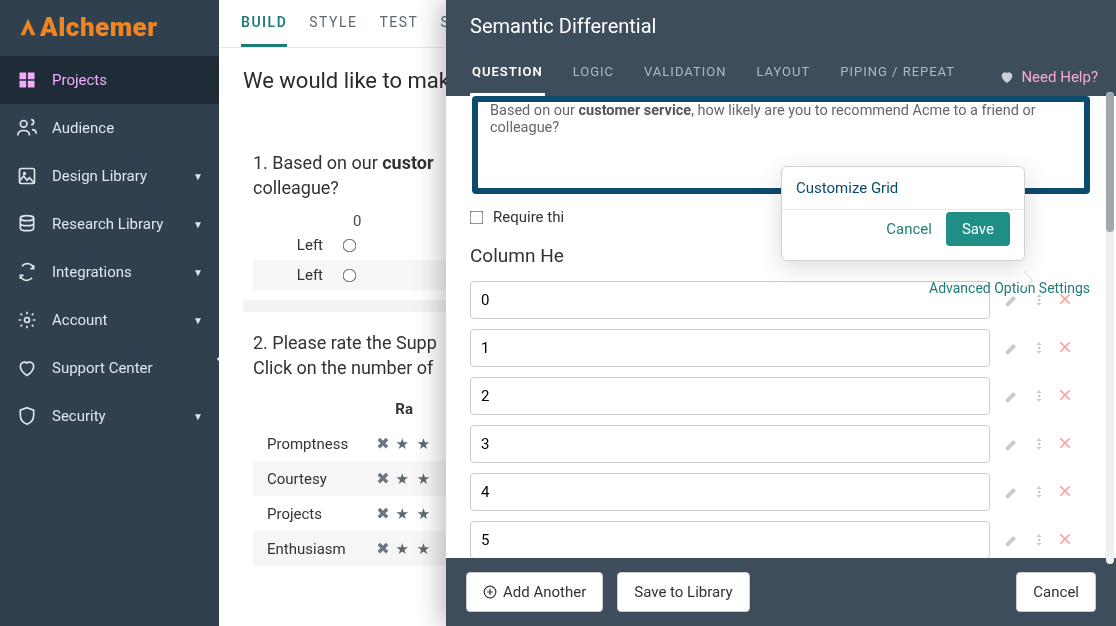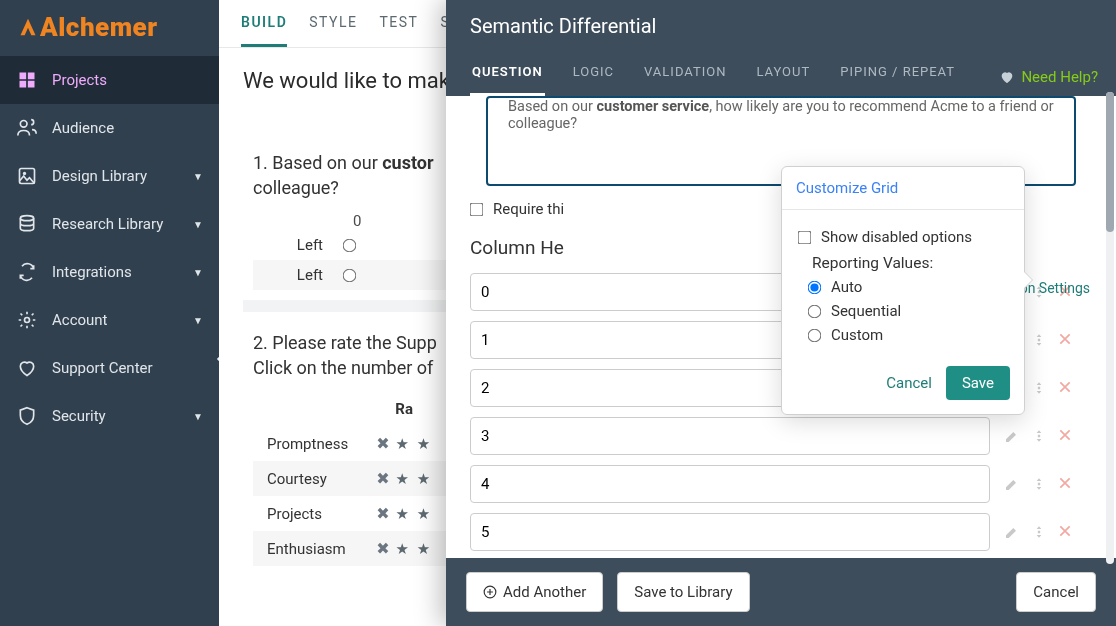--- a/index.html
+++ b/index.html
@@ -35,42 +35,42 @@
   .ratingtable { border-collapse:collapse; }
   .ratingtable tr.alt { background:#f6f6f6; }
 
   
   .panel { position:absolute; right:0; top:0; bottom:0; width:670px; background:#fff; box-shadow:-6px 0 24px rgba(0,0,0,0.25); display:flex; flex-direction:column; }
   .panel-header { background:#3e4d5c; color:#fff; padding:14px 24px 0; flex-shrink:0;}
   .panel-title { font-size:20px; font-weight:400; margin-bottom:16px; }
   .panel-tabs { display:flex; gap:26px; font-size:13px; letter-spacing:1px; color:#aeb9c2; }
   .panel-tab { padding:10px 2px 14px; cursor:pointer;text-align:center; }
   .panel-tab.active { color:#fff; border-bottom:3px solid #fff; font-weight:600; }
-  .need-help { position:absolute; right:18px; top:68px; color:#84cc16; font-size:15px; display:flex; align-items:center; gap:6px; }
+  .need-help { position:absolute; right:18px; top:68px; color:#f9a8d4; font-size:15px; display:flex; align-items:center; gap:6px; }
   .panel-body { flex:1; overflow:auto; padding:0 24px 16px; position:relative; }
-  .question-preview { border:2px solid #0c4a6e; border-radius:4px; padding:0 20px 52px; margin:0px 16px 14px; font-size:14.5px; color:#666; }
+  .question-preview { border:6px solid #0c4a6e; border-radius:4px; padding:0 12px 52px; margin:0px 2px 14px; font-size:14.5px; color:#666; }
   .question-preview span.line { display:block; text-align:left;}
   .question-preview em { font-style:normal; font-weight:700; color:#555;}
   .req-row { display:flex; align-items:center; gap:10px; margin:6px 0 18px; font-size:15px; color:#333; }
   .section-h { font-size:19px; font-weight:400; margin:8px 0 14px; color:#333; }
   .adv-link { position:absolute; right:26px; top:184px; color:#1f7d78; font-size:14px; }
   .col-input { width:520px; height:38px; border:1px solid #ccc; border-radius:4px; padding:0 10px; font-size:15px; margin:0 0 10px; display:block; }
   .input-row { display:flex; align-items:center; gap:14px; margin-bottom:10px; }
   .row-icons { color:#c9c9c9; display:flex; gap:12px; font-size:16px; }
   .row-icons .del { color:#f2a9a1; }
   .footer { flex-shrink:0; background:#3e4d5c; padding:14px 20px; display:flex; align-items:center; gap:14px; }
   .btn { border-radius:4px; font-size:15px; padding:10px 16px; border:none; cursor:pointer; display:inline-flex; align-items:center; gap:6px; }
   .btn-white { background:#fff; color:#333; border:1px solid #ccc;text-align:center; }
   .btn-teal { background:#1f8f86; color:#fff; }
   .footer .spacer { flex:1; }
 
   
   .popover { position:absolute; left:335px; top:0px; width:244px; background:#fff; border:1px solid #d0d0d0; border-radius:6px; box-shadow:0 6px 24px rgba(0,0,0,0.15); z-index:40; }
   .popover:after { content:""; position:absolute; right:-8px; top:104px; width:0;height:0;border-top:9px solid transparent;border-bottom:9px solid transparent;border-left:9px solid #fff; filter:drop-shadow(1px 0 0 #d0d0d0); }
-  .pop-h { padding:12px 14px; border-bottom:1px solid #e6e6e6; font-size:15px; color:#3b82f6; }
+  .pop-h { padding:12px 14px; border-bottom:1px solid #e6e6e6; font-size:15px; color:#0c4a6e; }
   .pop-b { padding:12px 16px 14px; font-size:15px; }
   .pop-row { display:flex; align-items:center; gap:10px; margin:6px 0; }
   .pop-label { margin:8px 0 6px 14px; font-size:15.5px; }
   .pop-options { margin-left:10px; }
   .pop-foot { display:flex; justify-content:flex-end; align-items:center; gap:14px; padding:2px 14px 14px; }
   .pop-cancel { color:#1f7d78; font-size:15px; cursor:pointer; }
   .pop-save { background:#1f8f86; color:#fff; border:none; border-radius:4px; padding:8px 16px; font-size:15px; }
 
   
   .fake-scroll-track { position:absolute; right:2px; top:92px; bottom:62px; width:8px; background:#eef0f2; border-radius:4px; }
@@ -378,41 +378,20 @@
               <svg width="14" height="14" viewBox="0 0 24 24">
                 <path stroke="#f2a9a1" stroke-width="3" d="M4 4l16 16M20 4L4 20"></path>
               </svg>
             </span>
           </span>
         </div>
       </div>
 
     <div class="popover" style="top:70px;">
       <div class="pop-h">Customize Grid</div>
-      <div class="pop-b">
-        <label class="pop-row">
-          <input type="checkbox" style="">
-          <span>Show disabled options</span>
-        </label>
-        <div class="pop-label">Reporting Values:</div>
-        <div class="pop-options" id="pop-opts">
-            <label class="pop-row">
-              <input type="radio" name="rv" checked="" style=""> 
-              <span>Auto</span>
-            </label>
-            <label class="pop-row">
-              <input type="radio" name="rv" style=""> 
-              <span>Sequential</span>
-            </label>
-            <label class="pop-row">
-              <input type="radio" name="rv" style=""> 
-              <span>Custom</span>
-            </label>
-          </div>
-      </div>
       <div class="pop-foot">
         <span class="pop-cancel">Cancel</span>
         <button class="pop-save">Save</button>
       </div>
     </div>
   </div>
 
   <div class="footer">
     <button class="btn btn-white">
       <svg width="14" height="14" viewBox="0 0 24 24">

